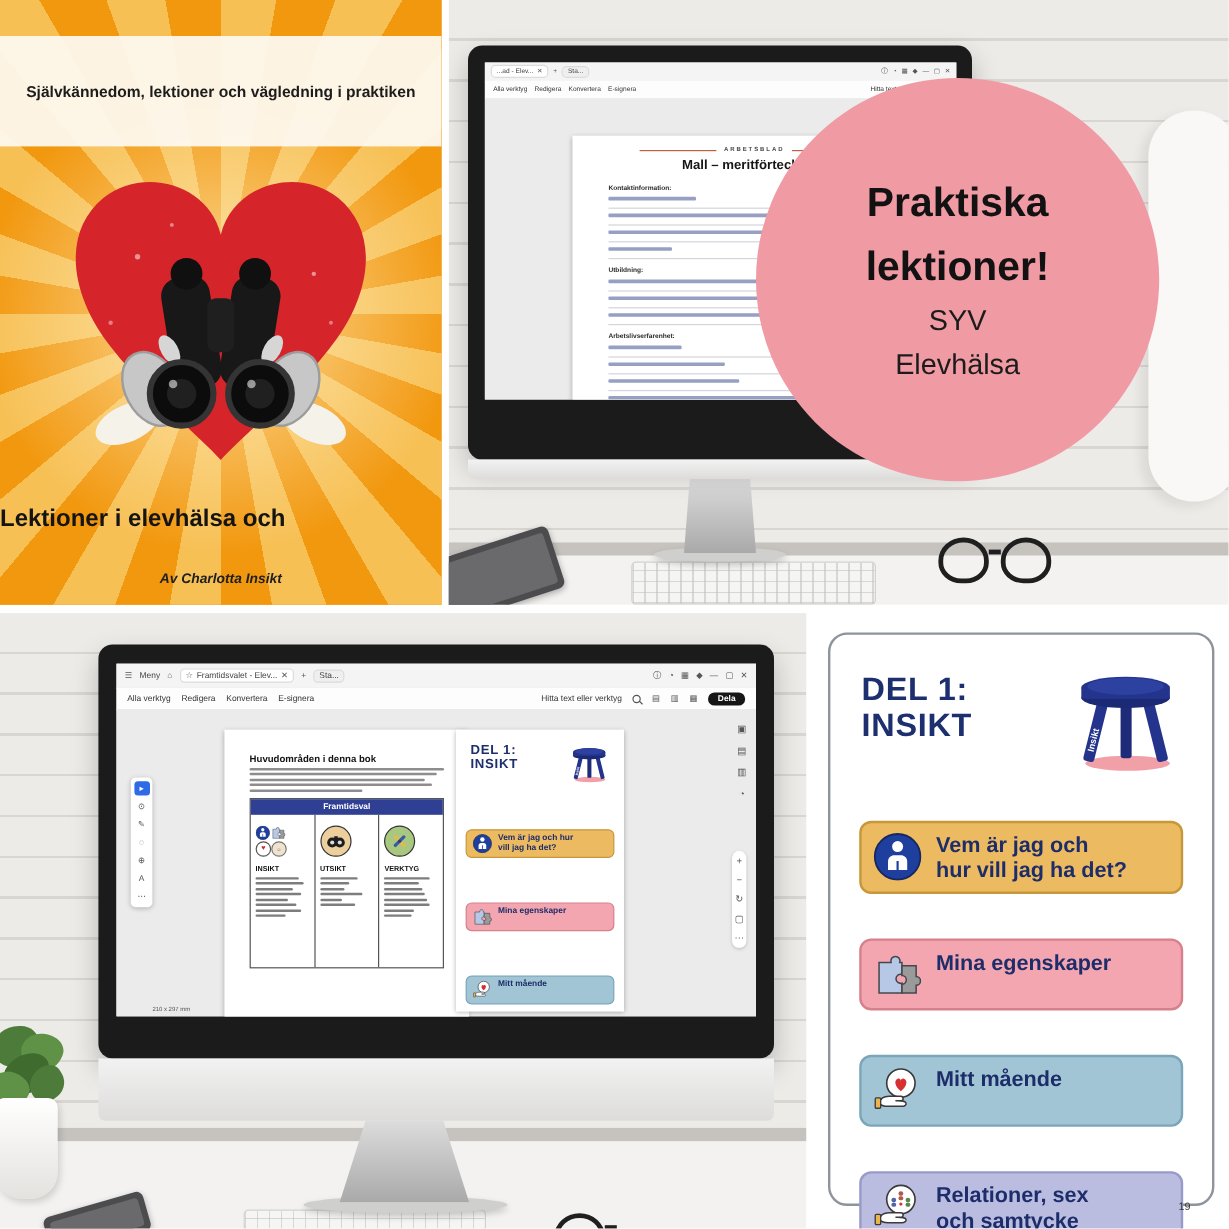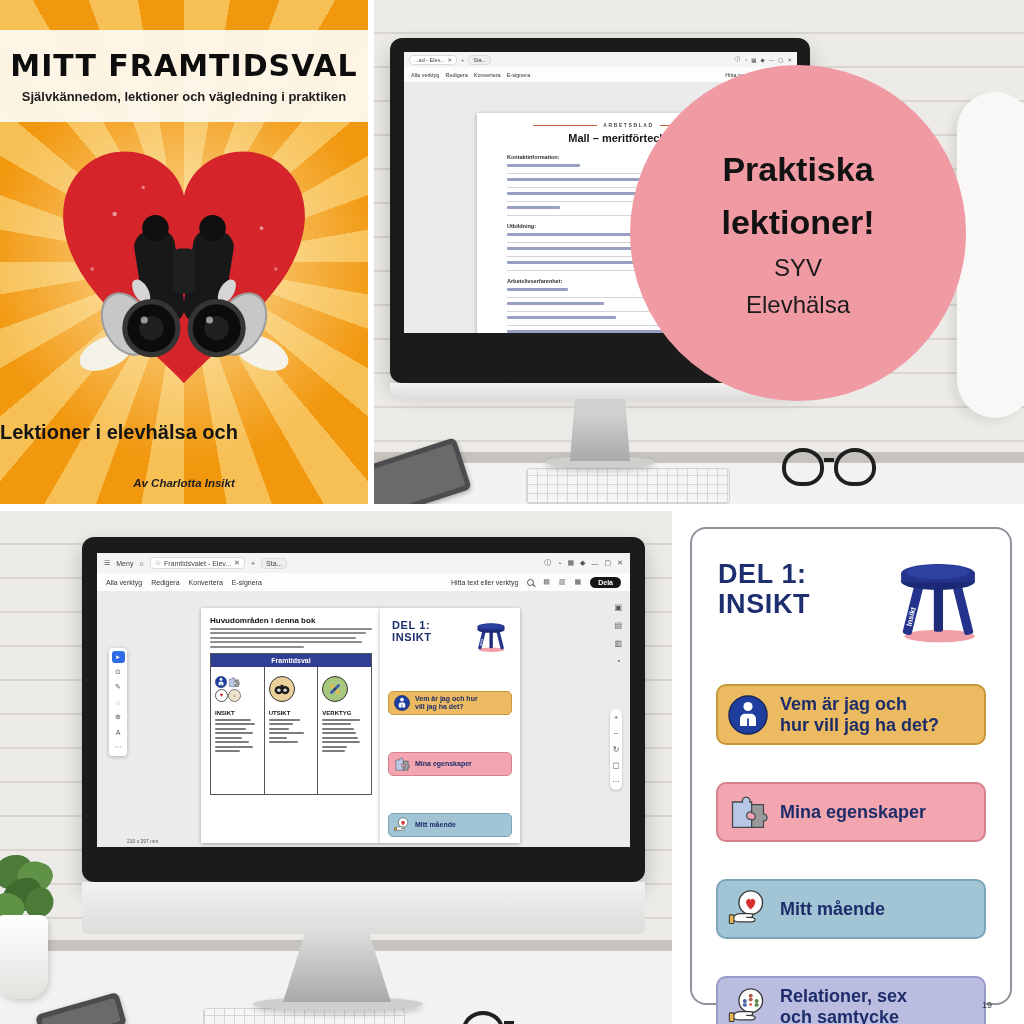--- a/index.html
+++ b/index.html
@@ -99,21 +99,21 @@
   .kline{height:1px;width:64px;background:#c2603e;}
   .kicker{font-size:5px;letter-spacing:1.6px;color:#4a4a4a;font-weight:700;}
   .ws-title{text-align:center;font-size:11px;font-weight:700;color:#161616;margin-top:4px;}
   .ws-body{margin:10px 30px 0 30px;}
   .ws-h{font-size:5.5px;font-weight:700;color:#2c2c2c;margin-top:7px;}
   .fline{height:9px;border-bottom:1px solid #d2d5da;}
   .fline::after{content:"";display:block;height:2.5px;margin-top:4px;background:#97a0c2;border-radius:1px;width:var(--w,70%);}
   .bar{height:2.5px;background:#9aa3c4;border-radius:1px;margin:3px 0;}
 
   
-  .bk-page{left:104px;top:17px;width:180px;height:235px;padding:0;}
+  .bk-page{left:90px;top:17px;width:180px;height:235px;padding:12px;}
   .bk-inner{padding:8px 9px;}
   .bk-h{font-size:8px;font-weight:800;color:#111;}
   .bk-par .bar{height:2px;background:#8d8d8d;margin:2.5px 0;}
   .bk-table{margin-top:5px;border:1px solid #555;}
   .bk-thead{background:#2f3f93;color:#fff;font-weight:700;font-size:7px;text-align:center;padding:3px 0;}
   .bk-cols{display:flex;}
   .bk-col{flex:1;border-right:1px solid #555;padding:3px 4px 6px 4px;min-height:118px;}
   .bk-col:last-child{border-right:none;}
   .bk-icoarea{height:38px;display:flex;align-items:center;justify-content:flex-start;gap:2px;flex-wrap:wrap;}
   .bk-label{font-size:6px;font-weight:800;color:#111;margin:2px 0 3px 0;}
@@ -121,21 +121,21 @@
   .circ-ico{border-radius:50%;border:1px solid #333;display:flex;align-items:center;justify-content:center;}
   .ico-utsikt{width:24px;height:24px;background:#ecd09b;}
   .ico-verktyg{width:24px;height:24px;background:#a9c87f;}
   .mini4{display:grid;grid-template-columns:12px 12px;grid-gap:1px;}
   .m4{width:11px;height:11px;border-radius:50%;display:flex;align-items:center;justify-content:center;font-size:6px;}
   .m4.heart{background:#fff;border:1px solid #555;color:#cf2b2b;}
   .m4.people{background:#efe3cd;border:1px solid #777;font-size:4px;color:#555;}
 
   
   .del1-title{font-weight:800;color:#1d2f6e;letter-spacing:.6px;line-height:1.12;}
-  .dbox{display:flex;align-items:center;border-radius:10px;margin-top:37px;}
+  .dbox{display:flex;border-radius:10px;margin-top:37px;}
   .dbox .dlabel{font-weight:600;color:#1d2d69;line-height:1.15;}
   .bg0{background:#ecba60;border:2px solid #c7973b;}
   .bg1{background:#f4a6b0;border:2px solid #d6808b;}
   .bg2{background:#a2c5d5;border:2px solid #7fa6ba;border-color:#7ba6ba;}
   .bg3{background:#babce0;border:2px solid #989bc9;}
 
   
   .card{position:absolute;left:10px;top:16px;width:318px;height:474px;background:#fff;
     border:2px solid #8d949c;border-radius:16px;}
   .card-head{display:flex;justify-content:space-between;align-items:flex-start;margin:30px 20px 6px 26px;}
@@ -226,21 +226,20 @@
       <circle cx="12" cy="12" r="1.7" fill="#26406e"></circle>
     </symbol>
   </defs>
 </svg>
 
 <div class="canvas">
 
   <section class="q" id="q-tl">
     <div class="rays"></div>
     <div class="cover-band">
-      <div class="cover-title">MITT FRAMTIDSVAL</div>
       <div class="cover-subtitle">Självkännedom, lektioner och vägledning i praktiken</div>
     </div>
     <svg class="heart-art" viewBox="0 0 320 300">
       <path d="M160 78 C150 36 96 22 64 48 C30 76 36 128 72 172 C102 210 142 242 160 262 C178 242 218 210 248 172 C284 128 290 76 256 48 C224 22 170 36 160 78 Z" fill="#d5252b"></path>
       <circle cx="92" cy="96" r="2.2" fill="#fff" opacity=".5"></circle>
         <circle cx="236" cy="110" r="1.8" fill="#fff" opacity=".5"></circle>
       <circle cx="120" cy="70" r="1.6" fill="#fff" opacity=".45"></circle>
         <circle cx="210" cy="200" r="2" fill="#fff" opacity=".4"></circle>
       <circle cx="70" cy="150" r="1.8" fill="#fff" opacity=".4"></circle>
         <circle cx="250" cy="150" r="1.6" fill="#fff" opacity=".4"></circle>

